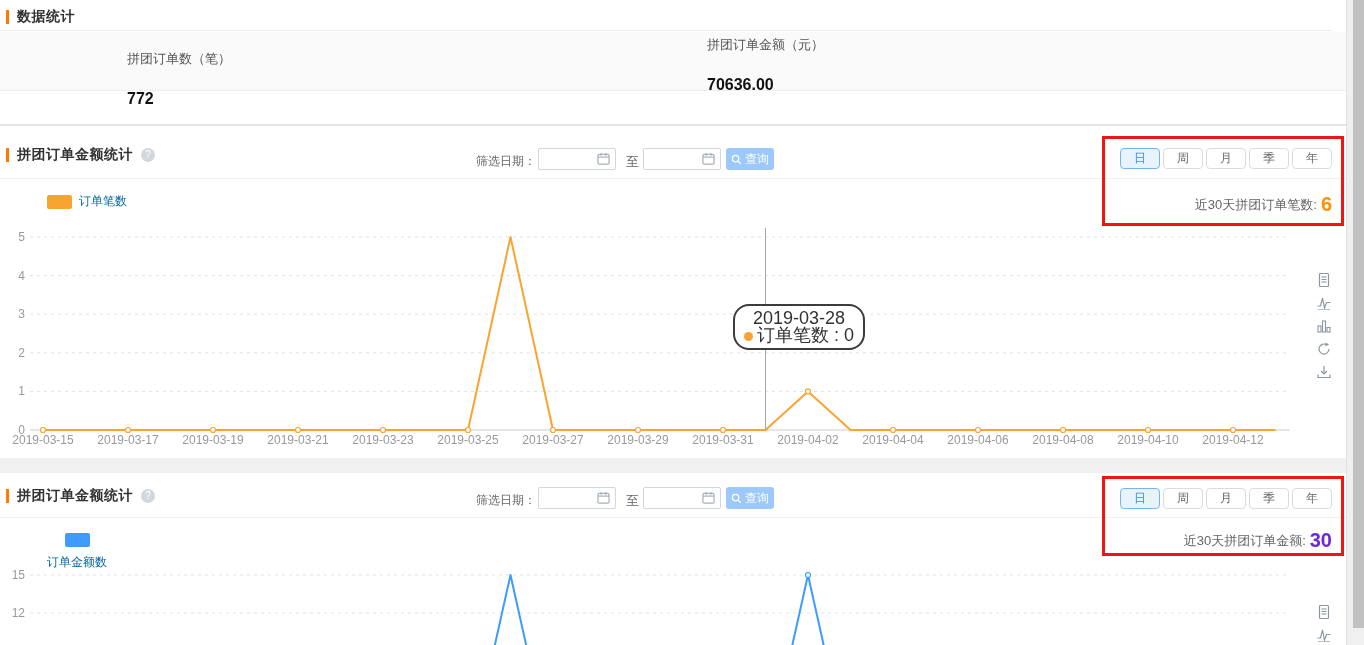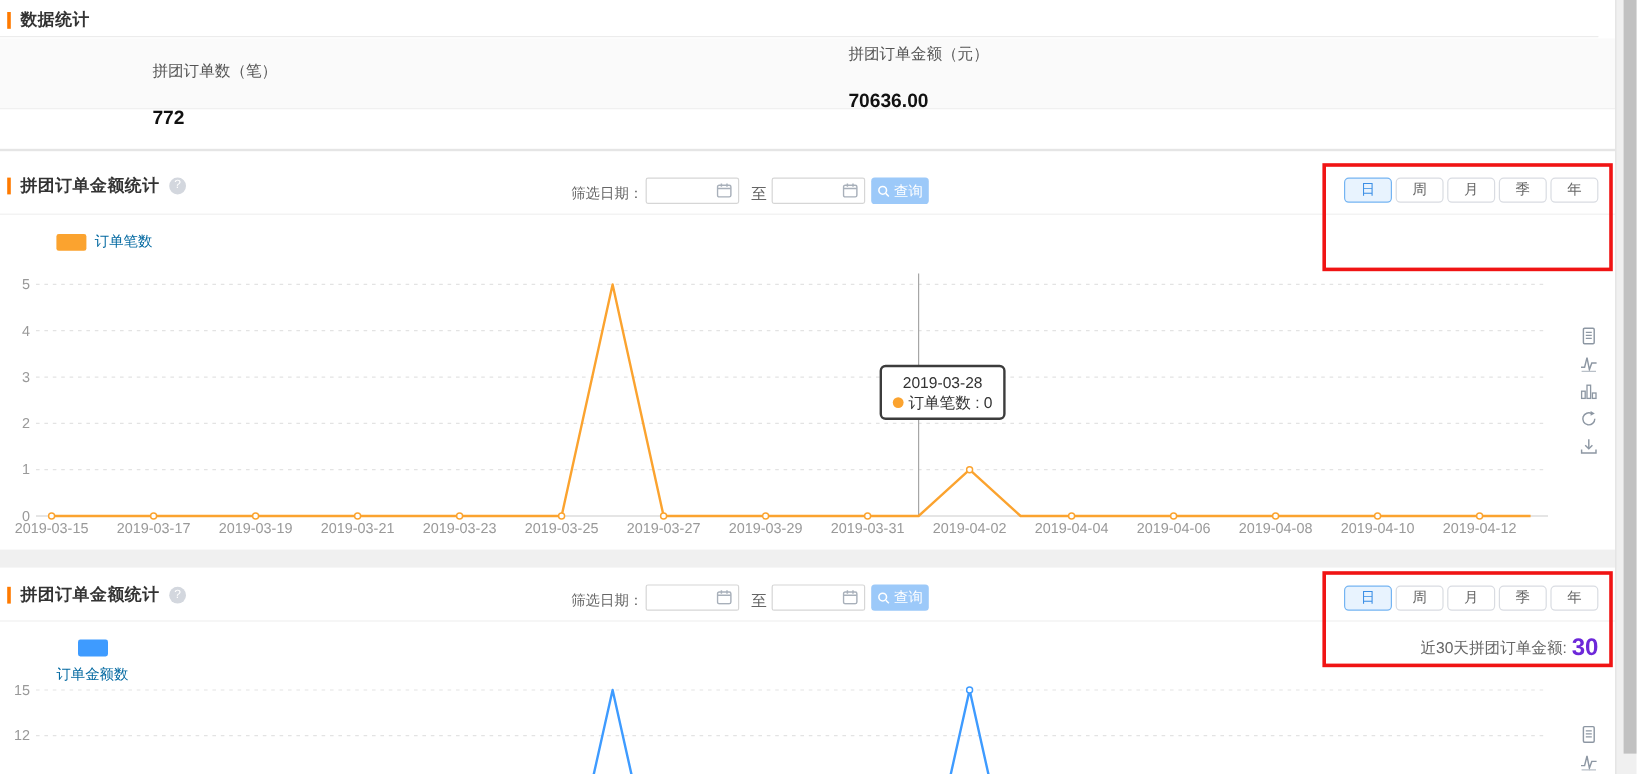--- a/index.html
+++ b/index.html
@@ -49,22 +49,22 @@
   
   .metric { position:absolute; text-align:right; font-size:13px; color:#666; }
   .metric b { font-size:20px; font-weight:bold; margin-left:4px; vertical-align:-2px; }
   .metric-orange b { color:#ff9000; }
   .metric-blue b { color:#6d28d9; }
 
   
   .red-box { position:absolute; border:3px solid #f01414; background:transparent; pointer-events:none; }
 
   
-  .tooltip { position:absolute; left:733px; top:304px; background:#fff; border:2px solid #3c3c3c; border-radius:5px;
-             padding:4px 9px; font-size:13px; color:#333; text-align:center; line-height:17px; }
+  .tooltip { position:absolute; left:733px; top:304px; background:#fff; border:2px solid #3c3c3c; border-radius:16px;
+             padding:4px 9px; font-size:18px; color:#333; text-align:center; line-height:17px; }
   .tooltip .dot { display:inline-block; width:9px; height:9px; border-radius:50%; background:#fba32f; margin-right:4px; }
   .tooltip .row2 { text-align:center; }
 
   
   .toolbox { position:absolute; display:flex; flex-direction:column; gap:7px; }
   .toolbox svg { cursor:pointer; }
 
   
   .scroll-gutter { position:absolute; left:1346px; top:0; width:18px; height:645px; background:#f0f0f0; border-left:1px solid #e2e2e2; }
   .scroll-thumb { position:absolute; left:1353px; top:0; width:11px; height:628px; background:#c1c1c1; }
@@ -124,20 +124,23 @@
     <span>查询</span>
   </button>
 
   <div class="tabs" style="left:1120px; top:148px;">
       <span class="tab active">日</span>
       <span class="tab">周</span>
       <span class="tab">月</span>
       <span class="tab">季</span>
       <span class="tab">年</span>
     </div>
+  <div class="metric metric-orange" style="left:1100px; top:193px; width:232px;">
+    <span>近30天拼团订单笔数:</span><b>6</b>
+  </div>
 
   <div class="panel-hdr-border" style="top:178px;"></div>
 
   <div class="legend" style="left:47px; top:193px;">
     <span class="legend-swatch" style="background:#fba32f;"></span>
     <span class="legend-text">订单笔数</span>
   </div>
 
   <svg id="chart1" class="abs" style="left:0; top:225px;" width="1346" height="228">
       <text x="25" y="209" text-anchor="end" font-size="12" fill="#999">0</text>

